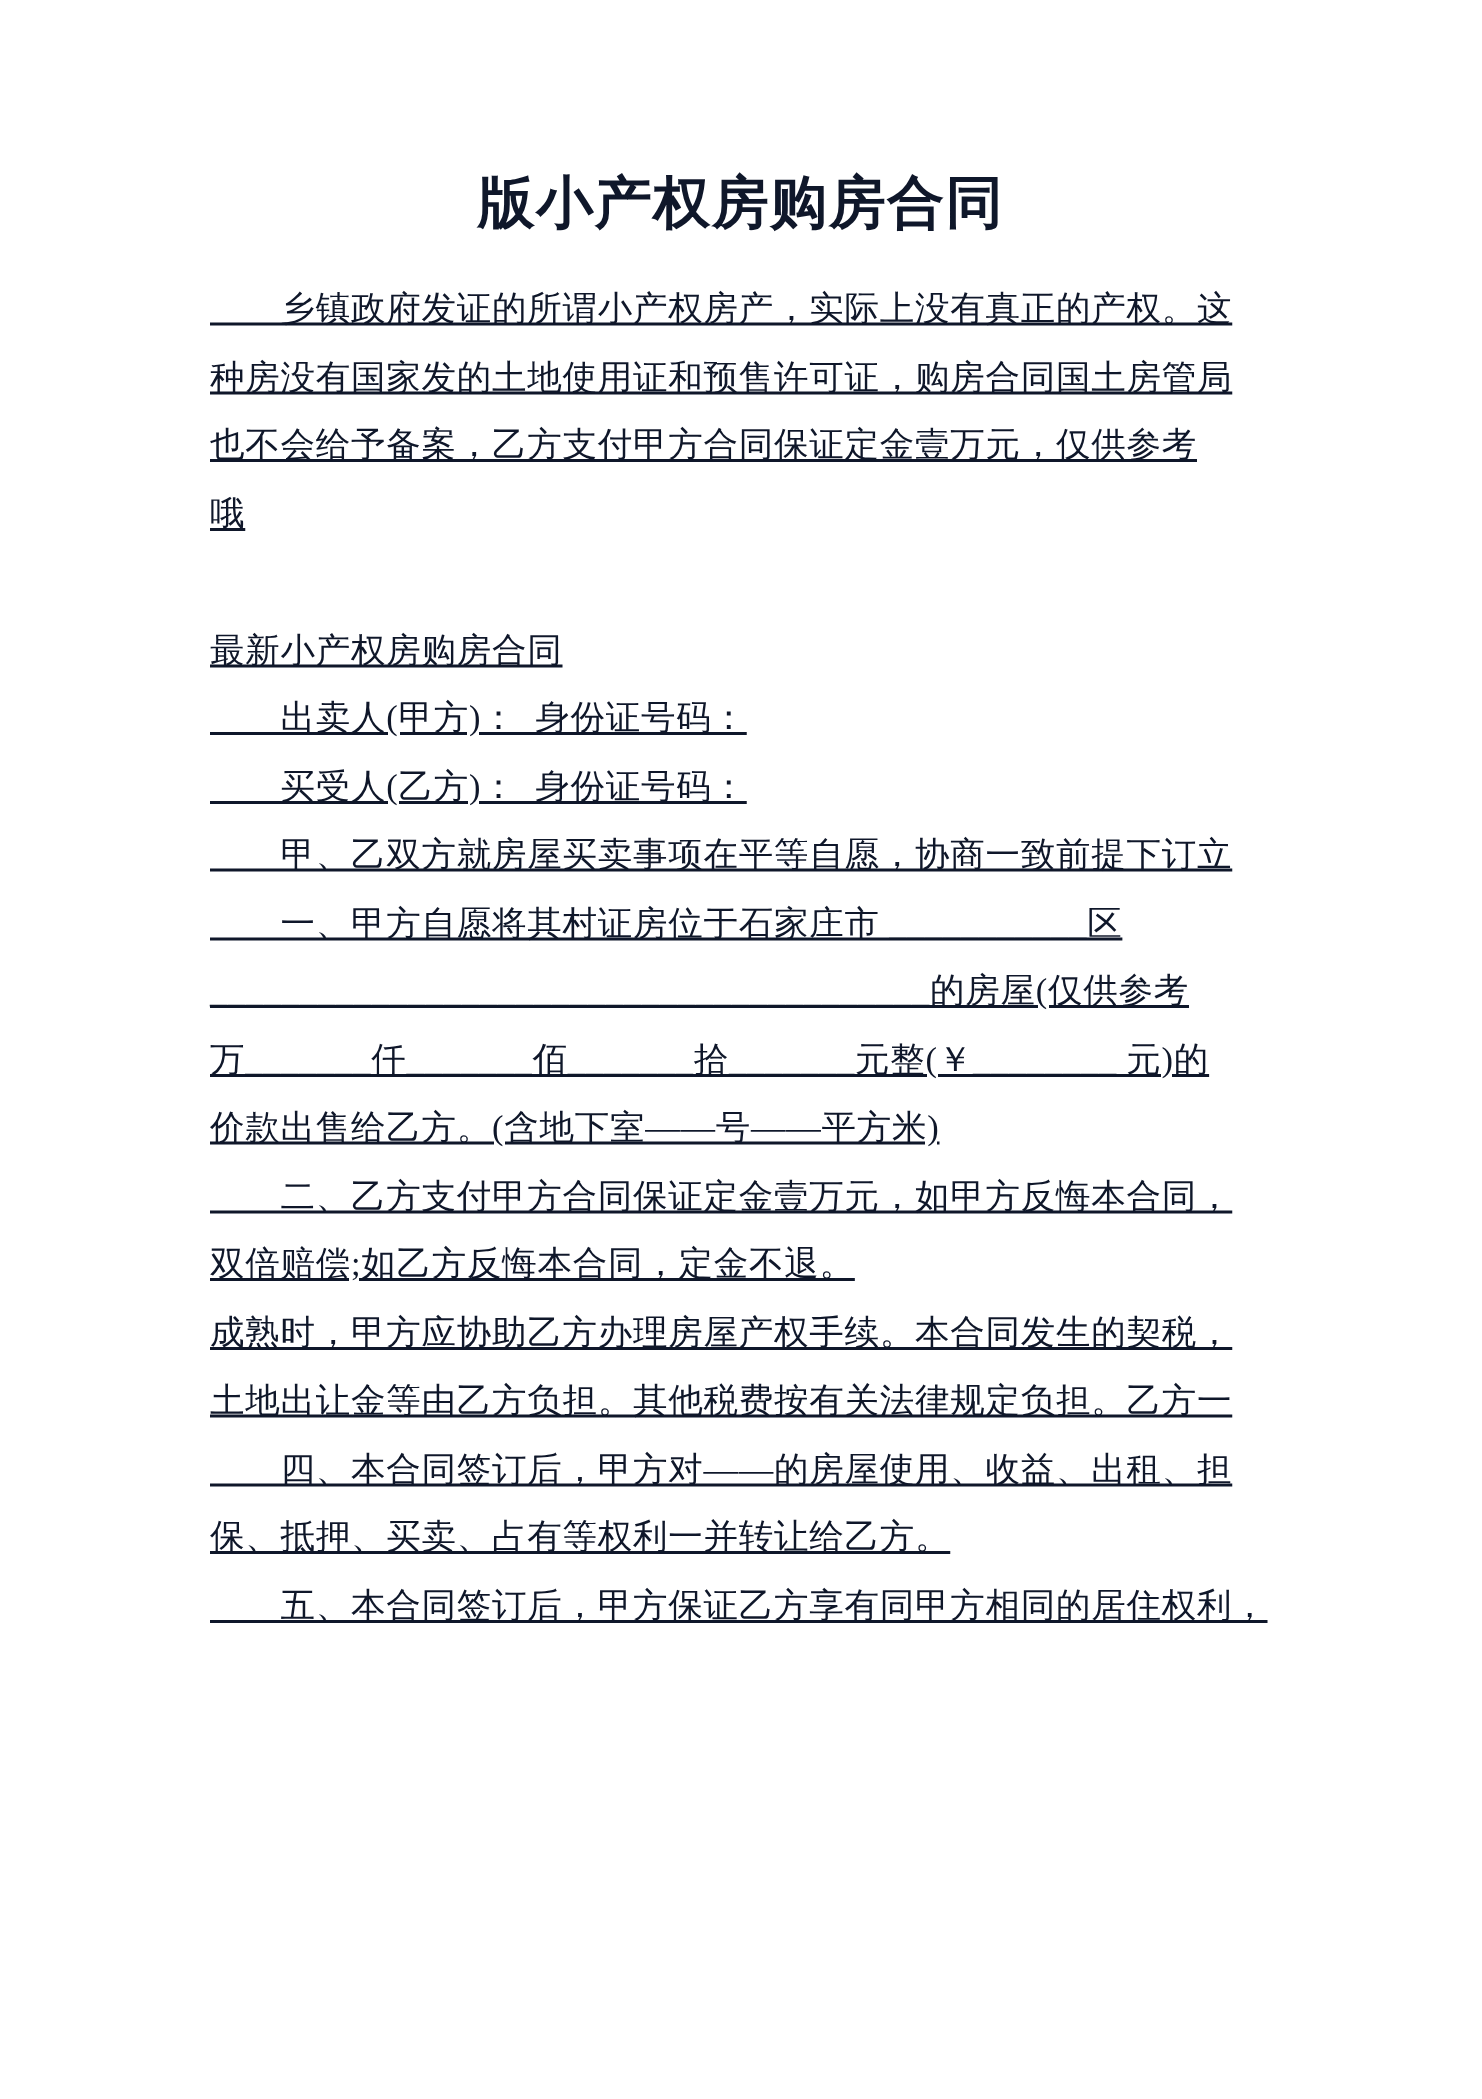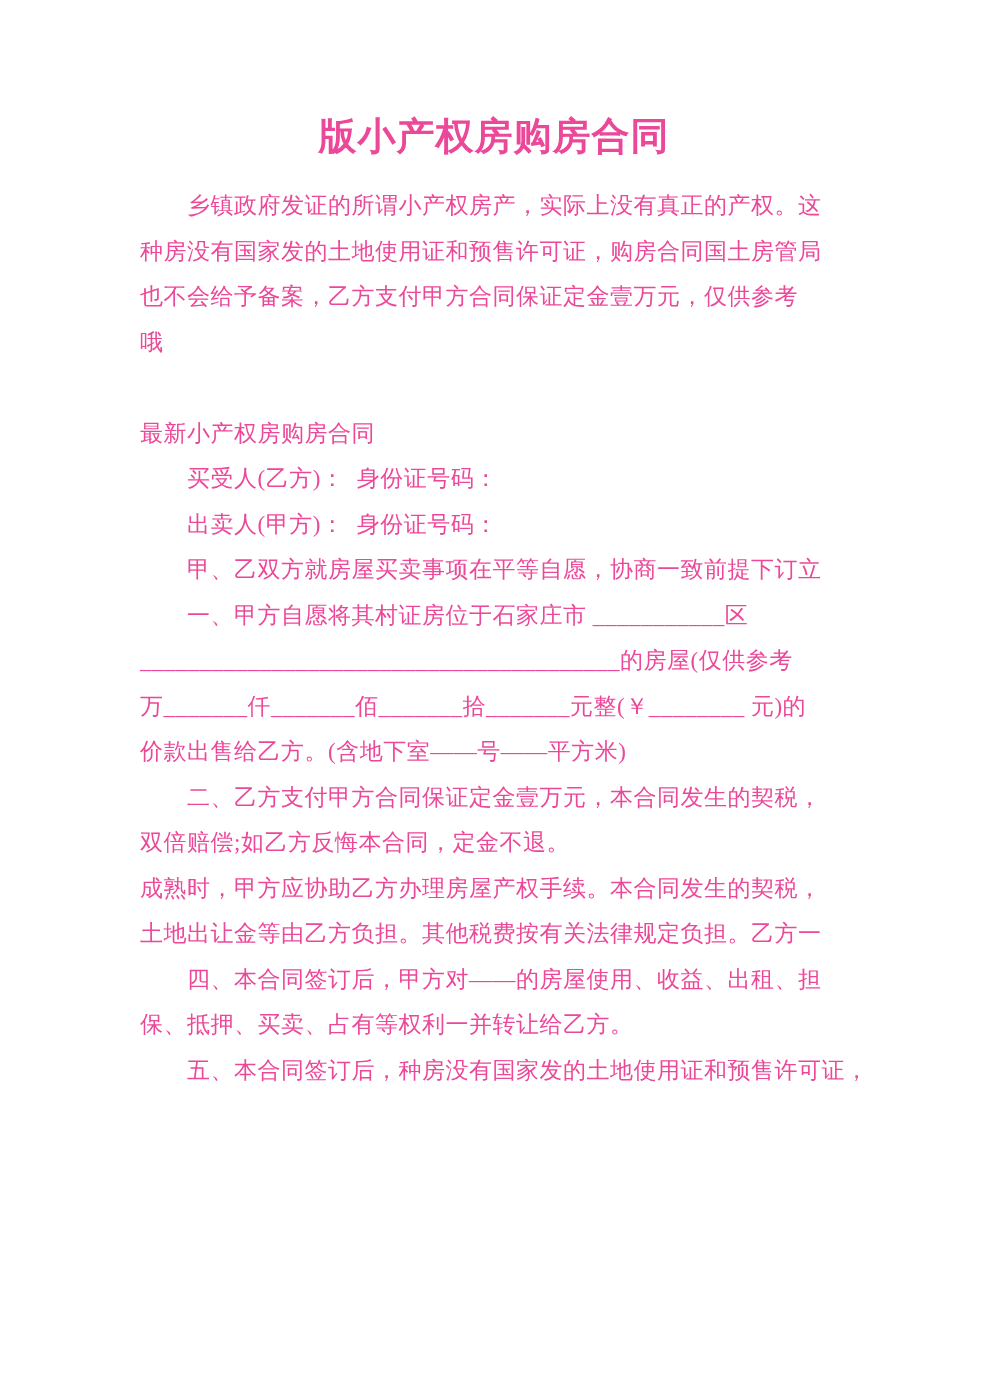--- a/index.html
+++ b/index.html
@@ -5,21 +5,21 @@
   html, body {
     margin: 0;
     padding: 0;
     background: #ffffff;
   }
   .page {
     position: relative;
     width: 988px;
     height: 1399px;
     background: #ffffff;
-    color: #ec4899;
+    color: #0f172a;
     font-family: "Liberation Serif", "DejaVu Serif", serif;
     overflow: hidden;
   }
   .doc-title {
     padding-top: 114px;
     text-align: center;
     font-size: 38px;
     font-weight: bold;
     line-height: 44px;
     letter-spacing: 1px;
@@ -28,42 +28,43 @@
   .doc-body {
     margin: 25px 0 0 140px;
     width: 800px;
     font-size: 23px;
   }
   .line {
     height: 45.5px;
     line-height: 45.5px;
     white-space: pre;
     letter-spacing: 0.5px;
+    text-decoration: underline;
   }
 </style>
 </head>
 <body>
 
 <div class="page">
   <div class="doc-title">版小产权房购房合同</div>
   <div class="doc-body">
     <div class="line">　　乡镇政府发证的所谓小产权房产，实际上没有真正的产权。这</div>
     <div class="line">种房没有国家发的土地使用证和预售许可证，购房合同国土房管局</div>
     <div class="line">也不会给予备案，乙方支付甲方合同保证定金壹万元，仅供参考</div>
     <div class="line">哦</div>
     <div class="line"></div>
     <div class="line">最新小产权房购房合同</div>
+    <div class="line">　　出卖人(甲方)：  身份证号码：</div>
     <div class="line">　　买受人(乙方)：  身份证号码：</div>
-    <div class="line">　　出卖人(甲方)：  身份证号码：</div>
     <div class="line">　　甲、乙双方就房屋买卖事项在平等自愿，协商一致前提下订立</div>
     <div class="line">　　一、甲方自愿将其村证房位于石家庄市 ___________区</div>
     <div class="line">________________________________________的房屋(仅供参考</div>
     <div class="line">万_______仟_______佰_______拾_______元整(￥________ 元)的</div>
     <div class="line">价款出售给乙方。(含地下室——号——平方米)</div>
-    <div class="line">　　二、乙方支付甲方合同保证定金壹万元，本合同发生的契税，</div>
+    <div class="line">　　二、乙方支付甲方合同保证定金壹万元，如甲方反悔本合同，</div>
     <div class="line">双倍赔偿;如乙方反悔本合同，定金不退。</div>
     <div class="line">成熟时，甲方应协助乙方办理房屋产权手续。本合同发生的契税，</div>
     <div class="line">土地出让金等由乙方负担。其他税费按有关法律规定负担。乙方一</div>
     <div class="line">　　四、本合同签订后，甲方对——的房屋使用、收益、出租、担</div>
     <div class="line">保、抵押、买卖、占有等权利一并转让给乙方。</div>
-    <div class="line">　　五、本合同签订后，种房没有国家发的土地使用证和预售许可证，</div>
+    <div class="line">　　五、本合同签订后，甲方保证乙方享有同甲方相同的居住权利，</div>
   </div>
 </div>
 
 </body></html>

